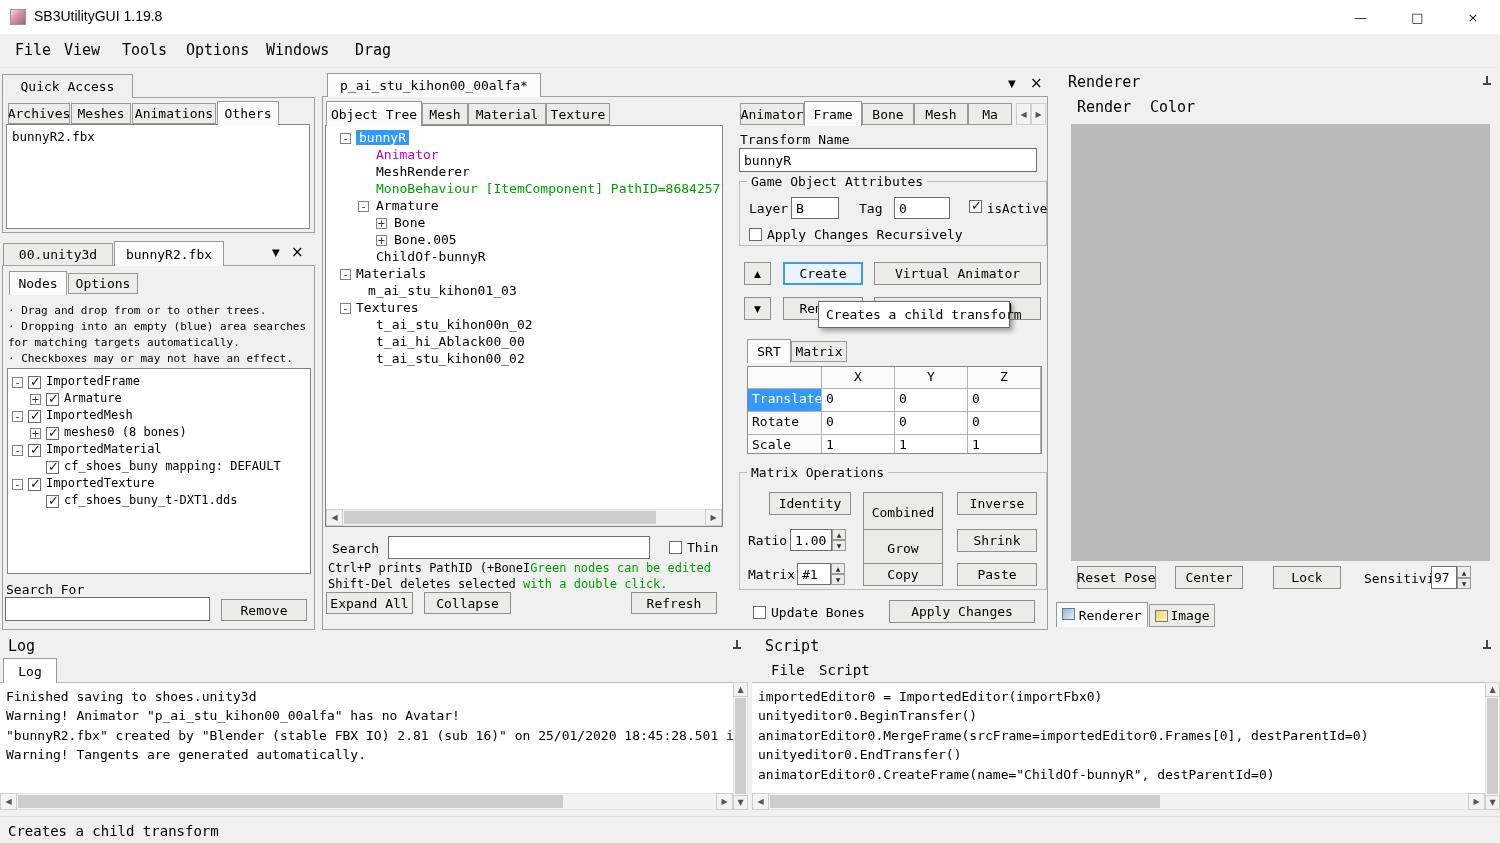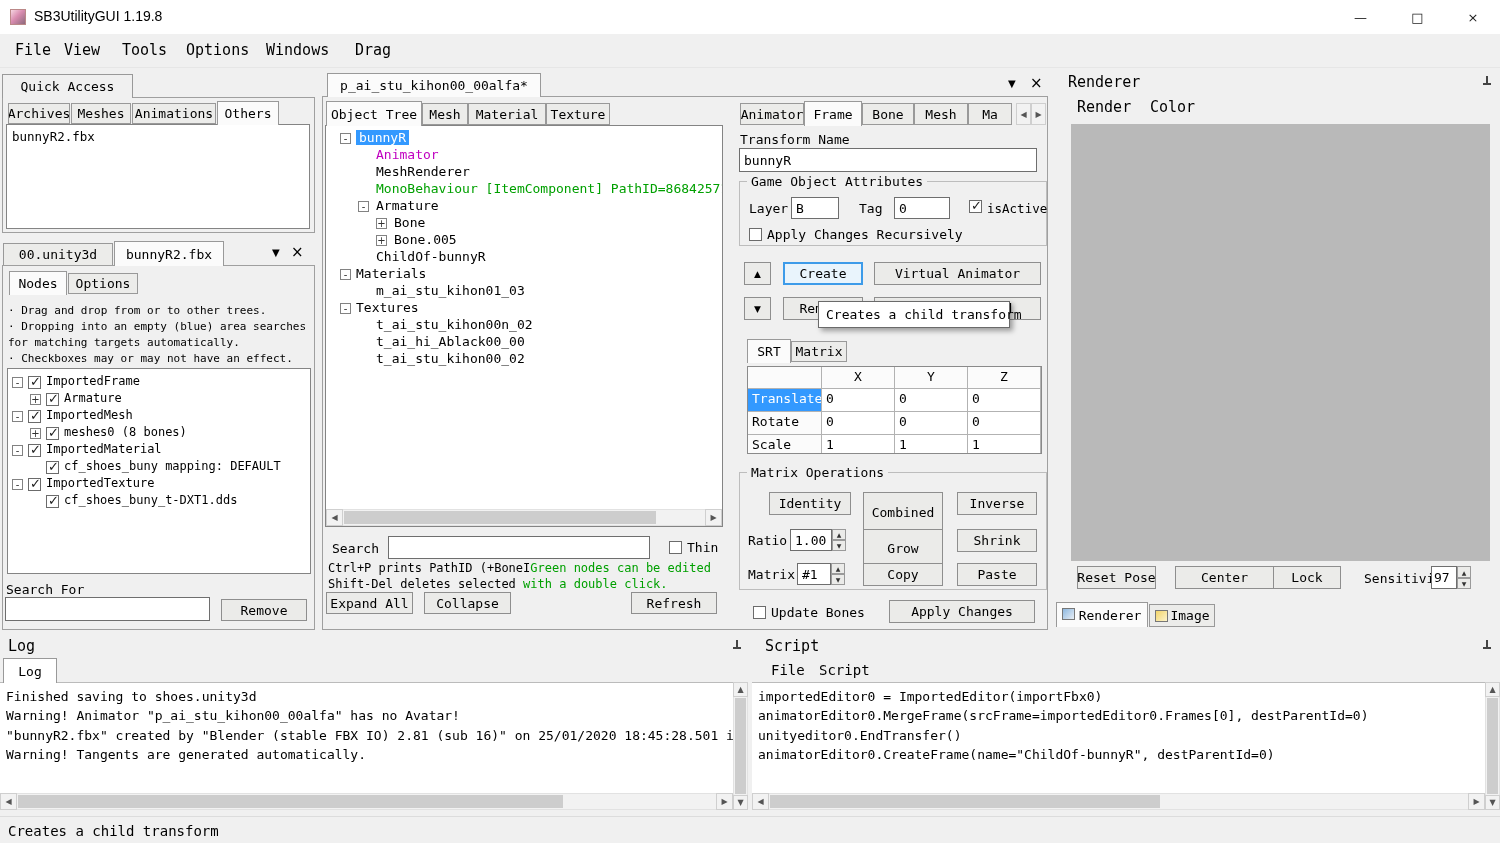--- a/index.html
+++ b/index.html
@@ -175,21 +175,21 @@
     <span class="lbl" style="left:68px;top:89px">Bone</span>
 
     <span class="exp p" style="left:50px;top:109px"></span>
     <span class="lbl" style="left:68px;top:106px">Bone.005</span>
 
     <span class="lbl" style="left:50px;top:123px">ChildOf-bunnyR</span>
 
     <span class="exp m" style="left:14px;top:143px"></span>
     <span class="lbl" style="left:30px;top:140px">Materials</span>
 
-    <span class="lbl" style="left:50px;top:157px">m_ai_stu_kihon01_03</span>
+    <span class="lbl" style="left:42px;top:157px">m_ai_stu_kihon01_03</span>
 
     <span class="exp m" style="left:14px;top:177px"></span>
     <span class="lbl" style="left:30px;top:174px">Textures</span>
 
     <span class="lbl" style="left:50px;top:191px">t_ai_stu_kihon00n_02</span>
     <span class="lbl" style="left:50px;top:208px">t_ai_hi_Ablack00_00</span>
     <span class="lbl" style="left:50px;top:225px">t_ai_stu_kihon00_02</span>
 
     <div class="sb-track" style="left:0;top:383px;width:396px;height:17px"></div>
     <div class="sb-btn" style="left:0;top:383px;width:17px;height:17px">◀</div>
@@ -292,21 +292,21 @@
   <div class="btn" style="left:889px;top:600px;width:146px;height:23px">Apply Changes</div>
 
   <span class="hdr-title" style="left:1068px;top:73px">Renderer</span>
   <span class="pin" style="left:1480px;top:75px"></span>
   <span class="menu-item" style="left:1077px;top:98px">Render</span>
   <span class="menu-item" style="left:1150px;top:98px">Color</span>
 
   <div class="viewport" style="left:1071px;top:124px;width:419px;height:437px"></div>
 
   <div class="btn" style="left:1077px;top:566px;width:79px;height:23px">Reset Pose</div>
-  <div class="btn" style="left:1175px;top:566px;width:99px;height:23px">Center</div>
+  <div class="btn" style="left:1175px;top:566px;width:68px;height:23px">Center</div>
   <div class="btn" style="left:1273px;top:566px;width:68px;height:23px">Lock</div>
   <span class="lbl" style="left:1364px;top:571px">Sensitivi</span>
   <input class="inp" style="left: 1431px; top: 566px; width: 26px; height: 23px; padding: 2px 2px;" value="97">
   <div class="spin-up" style="left:1457px;top:566px;height:12px">▲</div>
   <div class="spin-down" style="left:1457px;top:578px;height:11px">▼</div>
 
   <div class="tab on" style="left:1056px;top:602px;width:92px;height:25px;padding-left:16px">
     <span class="tabicon" style="background:linear-gradient(135deg,#8db8e0,#e8eef5)"></span>
     <span>Renderer</span>
   </div>
@@ -332,20 +332,21 @@
   <div class="sb-btn" style="left:0;top:793px;width:17px;height:17px">◀</div>
   <div class="sb-btn" style="left:716px;top:793px;width:17px;height:17px">▶</div>
   <div class="sb-thumb" style="left:18px;top:795px;width:545px;height:13px"></div>
 
   <span class="hdr-title" style="left:765px;top:637px">Script</span>
   <span class="pin" style="left:1480px;top:639px"></span>
   <span class="menu-item" style="left:771px;top:662px;font-size:14px">File</span>
   <span class="menu-item" style="left:819px;top:662px;font-size:14px">Script</span>
   <div class="white-box loglines" style="left:752px;top:682px;width:733px;height:111px;border:none;border-top:1px solid #bbb;padding:4px 6px">
     <div>importedEditor0 = ImportedEditor(importFbx0)</div>
+    <div>unityeditor0.BeginTransfer()</div>
     <div>animatorEditor0.MergeFrame(srcFrame=importedEditor0.Frames[0], destParentId=0)</div>
     <div>unityeditor0.EndTransfer()</div>
     <div>animatorEditor0.CreateFrame(name="ChildOf-bunnyR", destParentId=0)</div>
   </div>
   <div class="sb-track" style="left:1485px;top:682px;width:15px;height:128px"></div>
   <div class="sb-btn" style="left:1485px;top:682px;width:15px;height:15px">▲</div>
   <div class="sb-btn" style="left:1485px;top:795px;width:15px;height:15px">▼</div>
   <div class="sb-thumb" style="left:1487px;top:698px;width:11px;height:96px"></div>
   <div class="sb-track" style="left:752px;top:793px;width:733px;height:17px"></div>
   <div class="sb-btn" style="left:752px;top:793px;width:17px;height:17px">◀</div>

